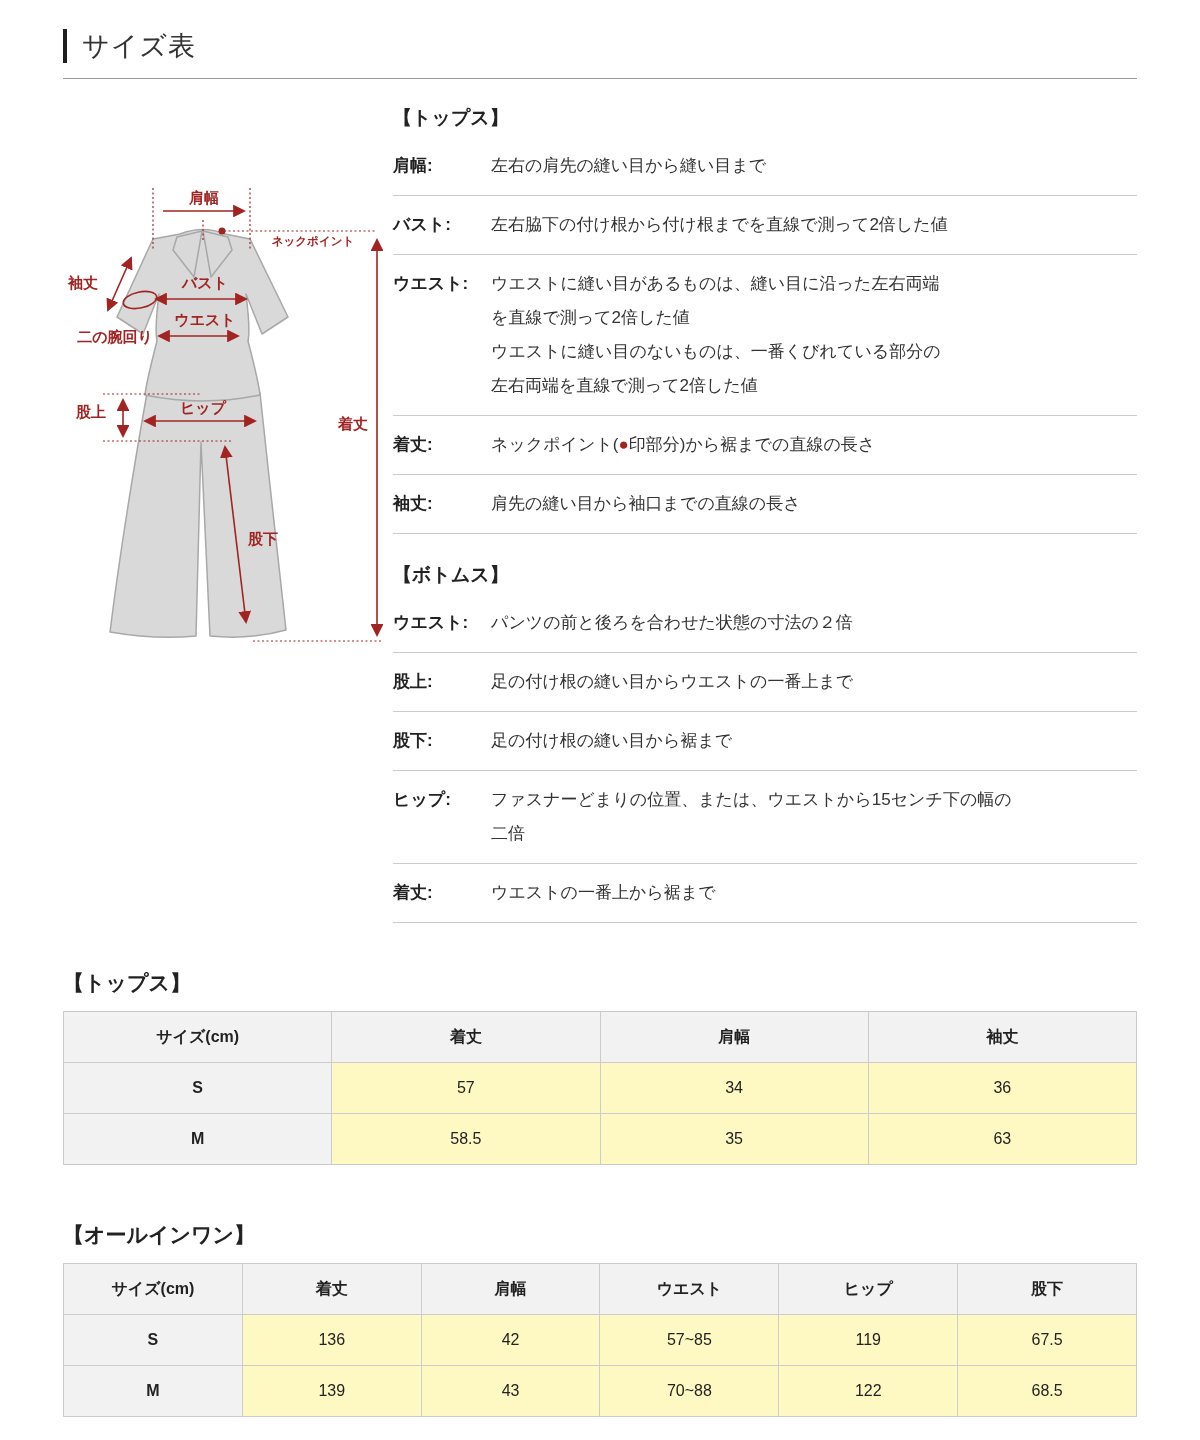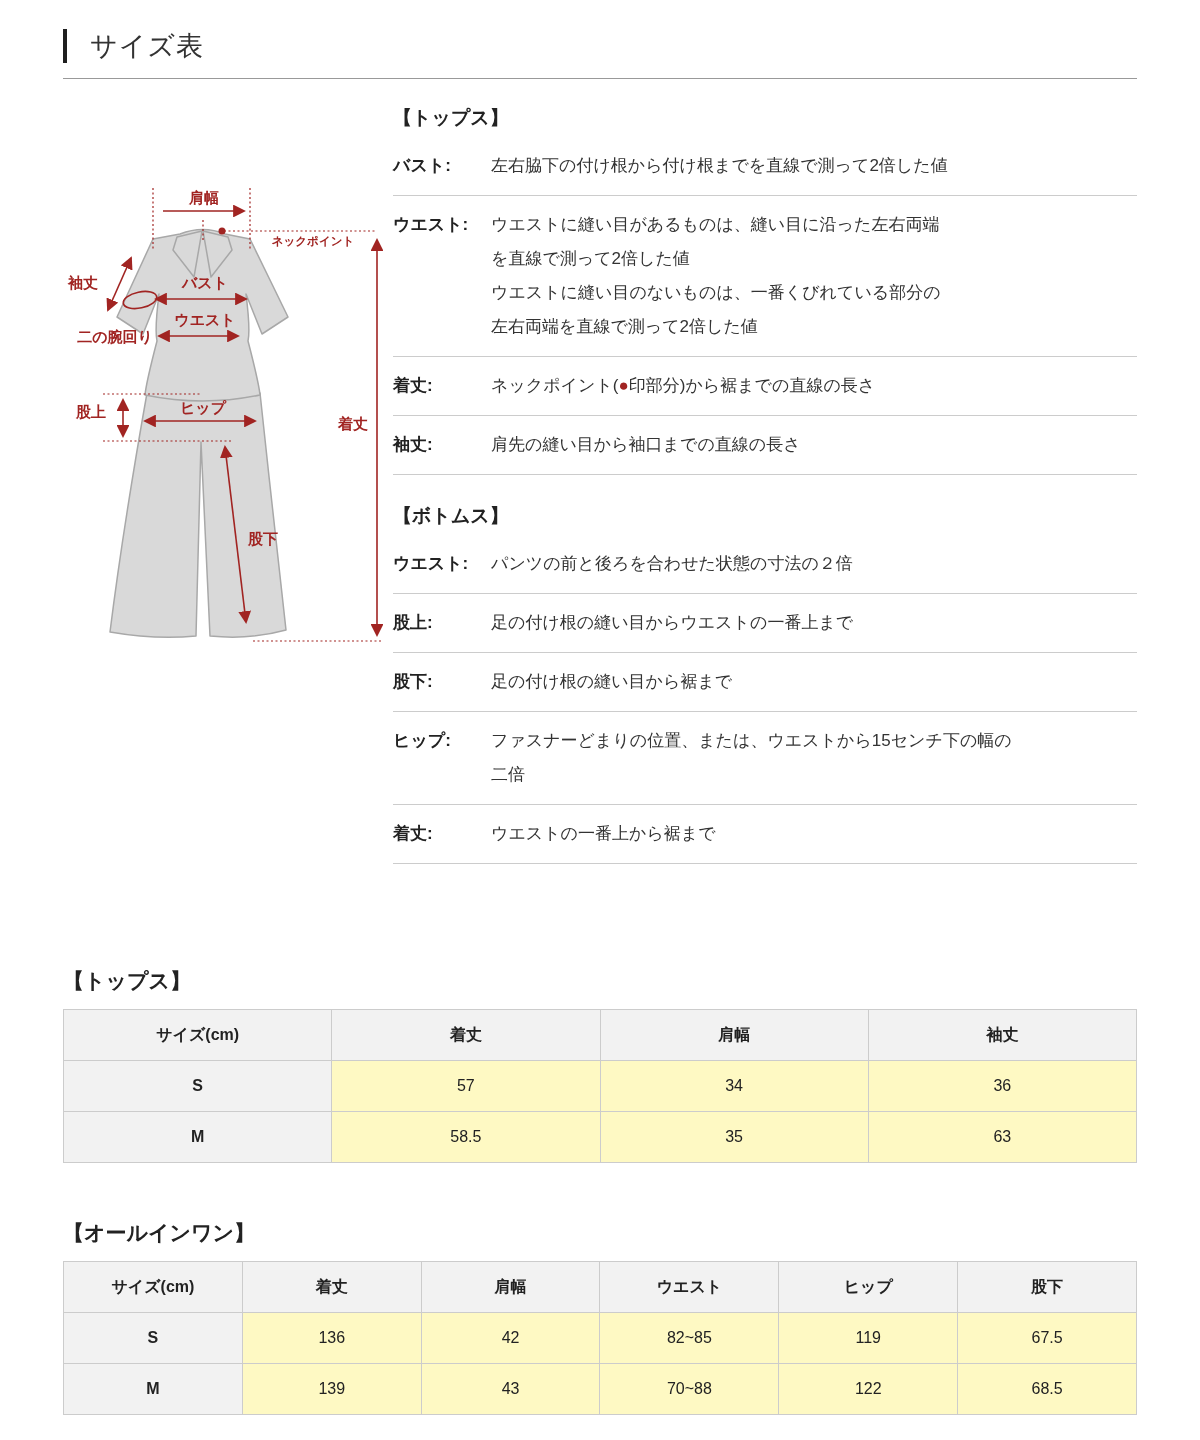--- a/index.html
+++ b/index.html
@@ -11,21 +11,21 @@
     --thead-bg:#f2f2f2;
   }
   *{box-sizing:border-box;}
   html,body{margin:0;padding:0;}
   body{
     width:1200px;height:1440px;background:#ffffff;color:var(--text);
     font-family:"Liberation Sans","DejaVu Sans",sans-serif;
   }
   .page{position:relative;width:1200px;padding:26px 63px 30px;}
   
-  .title-row{display:flex;align-items:center;gap:23px;height:40px;}
+  .title-row{display:flex;align-items:center;gap:15px;height:40px;}
   .title-bar{width:4px;height:34px;background:#1f1f1f;}
   .page-title{font-size:27px;font-weight:400;color:#333;letter-spacing:1px;}
   .title-divider{border:none;border-top:1px solid #999;margin:12px 0 0 0;}
   
   .content{position:relative;margin-top:12px;min-height:830px;}
   .diagram{position:absolute;left:-3px;top:93px;}
   .defs{margin-left:330px;padding-top:14px;}
   .def-heading{font-size:19px;font-weight:bold;color:#222;margin:0 0 6px 0;}
   .def-heading.mt{margin-top:28px;}
   .def-row{display:flex;align-items:flex-start;padding:12px 0;border-bottom:1px solid var(--rule);font-size:17px;line-height:34px;}
@@ -105,20 +105,24 @@
       <text class="rtext" x="31" y="233">股上</text>
       <text class="rtext" x="143" y="229">ヒップ</text>
       <text class="rtext" x="203" y="360">股下</text>
       <text class="rtext" x="293" y="245">着丈</text>
     </svg>
 
     <div class="defs">
       <div class="def-heading">【トップス】</div>
       <div id="tops-defs">
           <div class="def-row">
+            <div class="def-term">肩幅:</div>
+            <div class="def-desc">左右の肩先の縫い目から縫い目まで</div>
+          </div>
+          <div class="def-row">
             <div class="def-term">バスト:</div>
             <div class="def-desc">左右脇下の付け根から付け根までを直線で測って2倍した値</div>
           </div>
           <div class="def-row">
             <div class="def-term">ウエスト:</div>
             <div class="def-desc">ウエストに縫い目があるものは、縫い目に沿った左右両端<br>を直線で測って2倍した値<br>ウエストに縫い目のないものは、一番くびれている部分の<br>左右両端を直線で測って2倍した値</div>
           </div>
           <div class="def-row">
             <div class="def-term">着丈:</div>
             <div class="def-desc">ネックポイント(<span class="neck-dot">●</span>印部分)から裾までの直線の長さ</div>
@@ -193,21 +197,21 @@
             <th scope="col">ウエスト</th>
             <th scope="col">ヒップ</th>
             <th scope="col">股下</th>
           </tr>
         </thead>
       <tbody id="t1-body">
           <tr>
             <th scope="row">S</th>
             <td>136</td>
             <td>42</td>
-            <td>82~85</td>
+            <td>57~85</td>
             <td>119</td>
             <td>67.5</td>
           </tr>
           <tr>
             <th scope="row">M</th>
             <td>139</td>
             <td>43</td>
             <td>70~88</td>
             <td>122</td>
             <td>68.5</td>

